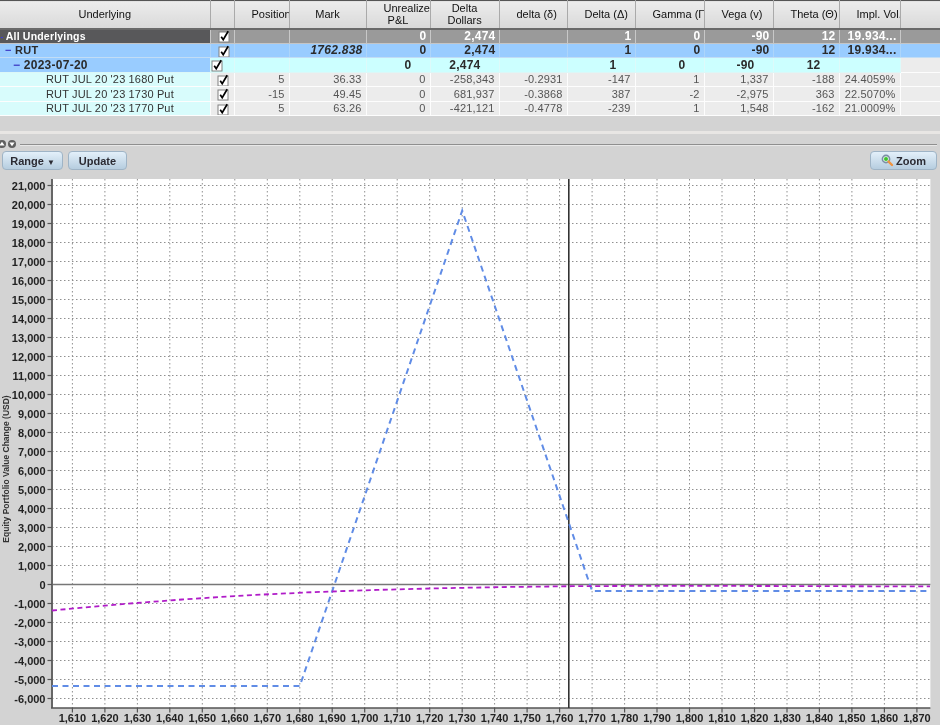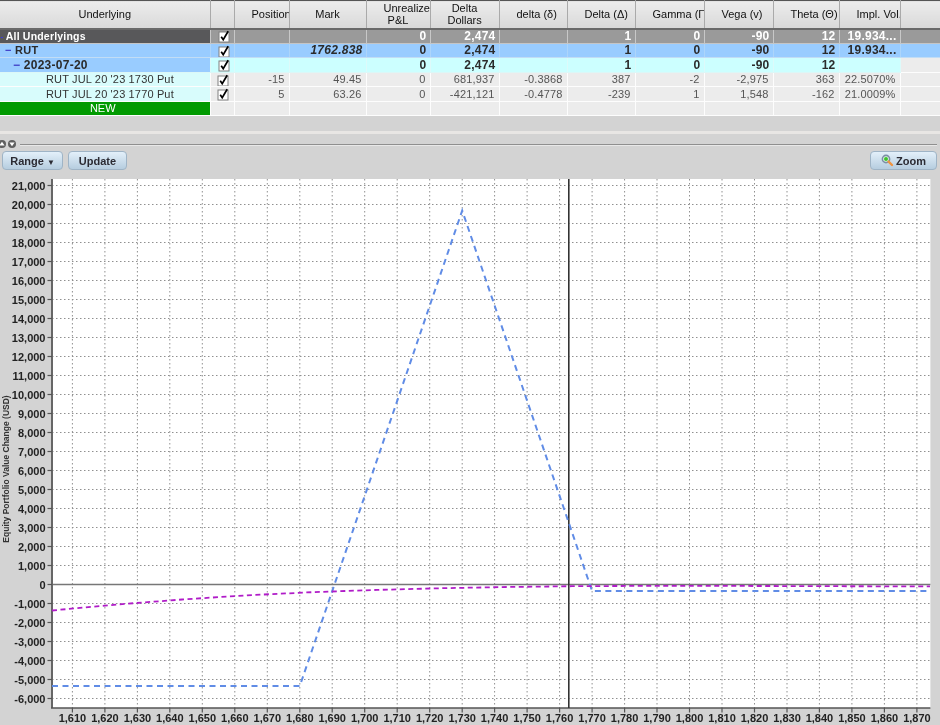--- a/index.html
+++ b/index.html
@@ -3,21 +3,21 @@
 * { margin:0; padding:0; box-sizing:border-box; }
 body { width:940px; height:725px; font-family:"Liberation Sans", sans-serif; background:#d3d3d3; position:relative; overflow:hidden; }
 #tbl { position:absolute; left:0; top:0; width:940px; border-collapse:collapse; table-layout:fixed; font-size:11px; }
 #tbl td, #tbl th { overflow:hidden; white-space:nowrap; padding:0 4px 0 0; border-right:1px solid #bbb; }
 #tbl th { height:28px; background:linear-gradient(#ececec,#d9d9d9); border-right:1px solid #aaa; border-bottom:2px solid #6a6a6a; border-top:1px solid #555; font-weight:normal; color:#111; text-align:center; padding:0 17px; }
 #tbl td { height:14.5px; line-height:12px; border-bottom:1px solid #e8e8e8; text-align:right; color:#555; }
 #tbl td.u { text-align:left; padding-left:0; }
 #tbl tr.r1 td { background:#9a9a9a; color:#fff; font-weight:bold; font-size:12px; letter-spacing:0.25px; padding-right:3px; border-bottom:1px solid #c5c5c5; border-right:1px solid #c8c8c8; }
 #tbl tr.r1 td.u { background:#58585a; font-size:10.5px; letter-spacing:0.2px; }
 #tbl tr.r2 td { background:#99ccff; color:#2b2b2b; font-weight:bold; font-size:12px; letter-spacing:0.25px; padding-right:3px; border-bottom:1px solid #c2ddf5; border-right:1px solid #add5fa;margin-left:7px; }
-#tbl tr.r3 td { background:#ccffff; color:#2b2b2b; font-weight:bold; font-size:12px; letter-spacing:0.25px; padding-right:3px; border-bottom:1px solid #dcf7f7; border-right:1px solid #ddfafa; }
+#tbl tr.r3 td { background:#ccffff; color:#2b2b2b; font-weight:bold; font-size:12px; letter-spacing:0.25px; padding-right:18px; border-bottom:1px solid #dcf7f7; border-right:1px solid #ddfafa; }
 #tbl tr.r2 td.u { font-size:11px; }
 #tbl tr.r3 td.u { background:#99ccff; }
 #tbl tr.r3 td.fill { background:#ececec; border-bottom:1px solid #fdfdfd; border-right:1px solid #fdfdfd; }
 #tbl tr.r3 td.iv2 { background:#ccffff; }
 #tbl tr.opt td { background:#ececec; letter-spacing:0.15px; border-bottom:1px solid #fdfdfd; border-right:1px solid #fdfdfd; }
 #tbl tr.opt td.u { background:#d8fcfc; text-align:left; padding-left:46px; color:#333; }
 #tbl tr.new td { background:#ececec; border-bottom:1px solid #fdfdfd; border-right:1px solid #fdfdfd; }
 #tbl tr.new td.u { background:#019a01; color:#fff; text-align:center; padding-left:0; }
 .minus { color:#4040c8; font-weight:bold; }
 .cb { display:inline-block; width:13px; height:13px; vertical-align:middle; margin:-2px 0; }
@@ -109,20 +109,38 @@
         <td>2,474</td>
         <td></td>
         <td>1</td>
         <td>0</td>
         <td>-90</td>
         <td>12</td>
         <td class="iv2"></td>
         <td class="fill"></td>
       </tr>
 <tr class="opt">
+        <td class="u">RUT JUL 20 '23 1680 Put</td>
+        <td class="cbc"><svg class="cb" viewBox="0 0 13 13">
+            <rect x="1" y="2" width="10" height="10" fill="#ffffff" stroke="#808080" stroke-width="1"></rect>
+            <path d="M3.2 6.8 L5.2 9.6 L10.2 1.2" fill="none" stroke="#000" stroke-width="1.7"></path>
+          </svg></td>
+        <td>5</td>
+        <td>36.33</td>
+        <td>0</td>
+        <td>-258,343</td>
+        <td>-0.2931</td>
+        <td>-147</td>
+        <td>1</td>
+        <td>1,337</td>
+        <td>-188</td>
+        <td>24.4059%</td>
+        <td></td>
+      </tr>
+<tr class="opt">
         <td class="u">RUT JUL 20 '23 1730 Put</td>
         <td class="cbc"><svg class="cb" viewBox="0 0 13 13">
             <rect x="1" y="2" width="10" height="10" fill="#ffffff" stroke="#808080" stroke-width="1"></rect>
             <path d="M3.2 6.8 L5.2 9.6 L10.2 1.2" fill="none" stroke="#000" stroke-width="1.7"></path>
           </svg></td>
         <td>-15</td>
         <td>49.45</td>
         <td>0</td>
         <td>681,937</td>
         <td>-0.3868</td>
@@ -142,35 +160,20 @@
         <td>5</td>
         <td>63.26</td>
         <td>0</td>
         <td>-421,121</td>
         <td>-0.4778</td>
         <td>-239</td>
         <td>1</td>
         <td>1,548</td>
         <td>-162</td>
         <td>21.0009%</td>
-        <td></td>
-      </tr>
-<tr class="new">
-        <td class="u">NEW</td>
-        <td></td>
-        <td></td>
-        <td></td>
-        <td></td>
-        <td></td>
-        <td></td>
-        <td></td>
-        <td></td>
-        <td></td>
-        <td></td>
-        <td></td>
         <td></td>
       </tr>
 </tbody>
   </table>
 <div class="toolbar">
   <div class="tstrip"></div>
   <div class="sep"></div>
   <svg style="position:absolute;left:-2px;top:9px;" width="8" height="8" viewBox="0 0 8 8">
       <circle cx="4" cy="4" r="4" fill="#5f5f5f"></circle>
       <path d="M4 1.8 L6.6 5.4 L1.4 5.4 Z" fill="#fff"></path>

